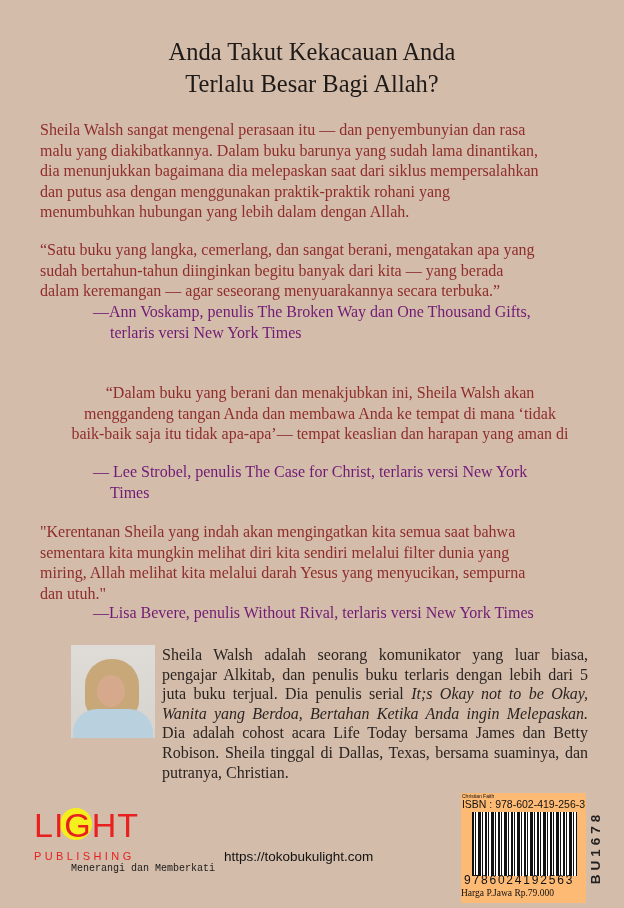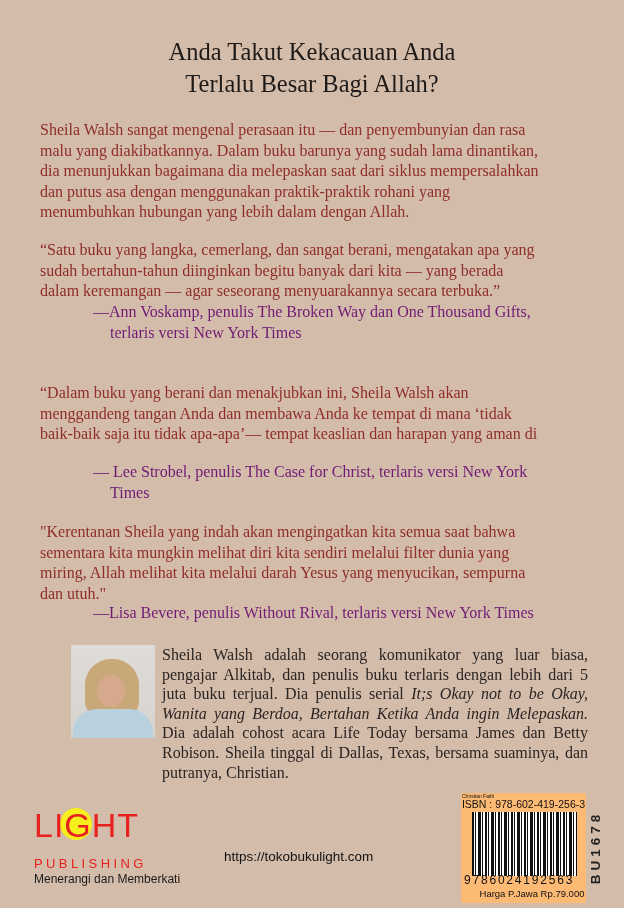--- a/index.html
+++ b/index.html
@@ -10,30 +10,30 @@
   .attr{position:absolute;left:93px;width:500px;font-size:16px;line-height:20.6px;color:#701a75;}
   .attr .ind{display:block;padding-left:17px;}
   .bio{position:absolute;left:162px;width:426px;top:645px;font-size:16px;line-height:19.6px;color:#2a2422;text-align:justify;}
   .photo{position:absolute;left:71px;top:645px;width:84px;height:93px;background:linear-gradient(180deg,#dfdcd8 0%,#d7d3cf 100%);overflow:hidden;}
   .photo .hair{position:absolute;left:14px;top:14px;width:54px;height:60px;border-radius:26px 26px 18px 18px;background:#c8a878;}
   .photo .face{position:absolute;left:26px;top:30px;width:28px;height:32px;border-radius:50%;background:#d6a98c;}
   .photo .jacket{position:absolute;left:2px;top:64px;width:80px;height:40px;border-radius:24px 24px 0 0;background:#b9d0df;}
   .logo{position:absolute;left:34px;top:808px;}
   .logo .sun{position:absolute;left:26px;top:0;width:32px;height:32px;border-radius:50%;background:#f7ee1e;}
   .logo .word{position:relative;font-family:"Liberation Sans",sans-serif;font-size:34px;line-height:34px;color:#e8201f;letter-spacing:1px;}
-  .logo .pub{position:relative;font-family:"Liberation Sans",sans-serif;font-size:13px;color:#e8201f;letter-spacing:3.4px;margin-top:14px;}
-  .logo .tag{position:relative;font-family:Liberation Sans, sans-serif;font-size:12px;color:#1a1a1a;margin-top:1px;}
+  .logo .pub{position:relative;font-family:"Liberation Sans",sans-serif;font-size:11px;color:#e8201f;letter-spacing:3.4px;margin-top:8px;}
+  .logo .tag{position:relative;font-family:Liberation Mono, monospace;font-size:10px;color:#1a1a1a;margin-top:1px;margin-left:37px;}
   .url{position:absolute;left:224px;top:849px;font-family:"Liberation Sans",sans-serif;font-size:13.5px;color:#111;}
   .barcode{position:absolute;left:461px;top:793px;width:125px;height:110px;background:#fdba74;font-family:"Liberation Sans",sans-serif;color:#111;}
   .barcode .cat{font-size:5px;padding-left:1px;line-height:6px;}
   .barcode .isbn{font-size:10.5px;text-align:center;line-height:11px;}
   .barcode .bars{position:absolute;left:11px;top:19px;width:105px;height:64px;
      background:repeating-linear-gradient(90deg,#111 0 2px,#fff 2px 3px,#111 3px 4px,#fff 4px 6px,#111 6px 9px,#fff 9px 10px,#111 10px 11px,#fff 11px 13px);}
   .barcode .digits{position:absolute;left:3px;top:81px;width:120px;font-size:12px;letter-spacing:1.8px;line-height:12px;}
-  .barcode .price{position:absolute;left:0;top:95px;width:142px;text-align:center;font-size:9.5px;line-height:11px;}
+  .barcode .price{position:absolute;left:0;top:95px;width:142px;text-align:left;font-size:9.5px;line-height:11px;font-family:Liberation Serif, serif;}
   .code{position:absolute;left:583px;top:812px;width:24px;height:80px;}
   .code span{position:absolute;left:-28px;top:28px;width:80px;transform:rotate(-90deg);font-family:"Liberation Sans",sans-serif;font-weight:bold;font-size:13.5px;letter-spacing:4px;color:#222;text-align:center;}
 </style>
 </head>
 <body>
 
 <div class="title">
   <div>Anda Takut Kekacauan Anda</div>
   <div>Terlalu Besar Bagi Allah?</div>
 </div>
@@ -49,21 +49,21 @@
 <div class="para red" style="top:240px;">
   <div>“Satu buku yang langka, cemerlang, dan sangat berani, mengatakan apa yang</div>
   <div>sudah bertahun-tahun diinginkan begitu banyak dari kita — yang berada</div>
   <div>dalam keremangan — agar seseorang menyuarakannya secara terbuka.”</div>
 </div>
 <div class="attr" style="top:302px;">
   <div>—Ann Voskamp, penulis The Broken Way dan One Thousand Gifts,</div>
   <div class="ind">terlaris versi New York Times</div>
 </div>
 
-<div class="para red" style="top:383px;">
+<div class="para red" style="top:383px;text-align:center;">
   <div>“Dalam buku yang berani dan menakjubkan ini, Sheila Walsh akan</div>
   <div>menggandeng tangan Anda dan membawa Anda ke tempat di mana ‘tidak</div>
   <div>baik-baik saja itu tidak apa-apa’— tempat keaslian dan harapan yang aman di</div>
 </div>
 <div class="attr" style="top:462px;">
   <div>— Lee Strobel, penulis The Case for Christ, terlaris versi New York</div>
   <div class="ind">Times</div>
 </div>
 
 <div class="para red" style="top:522px;">

